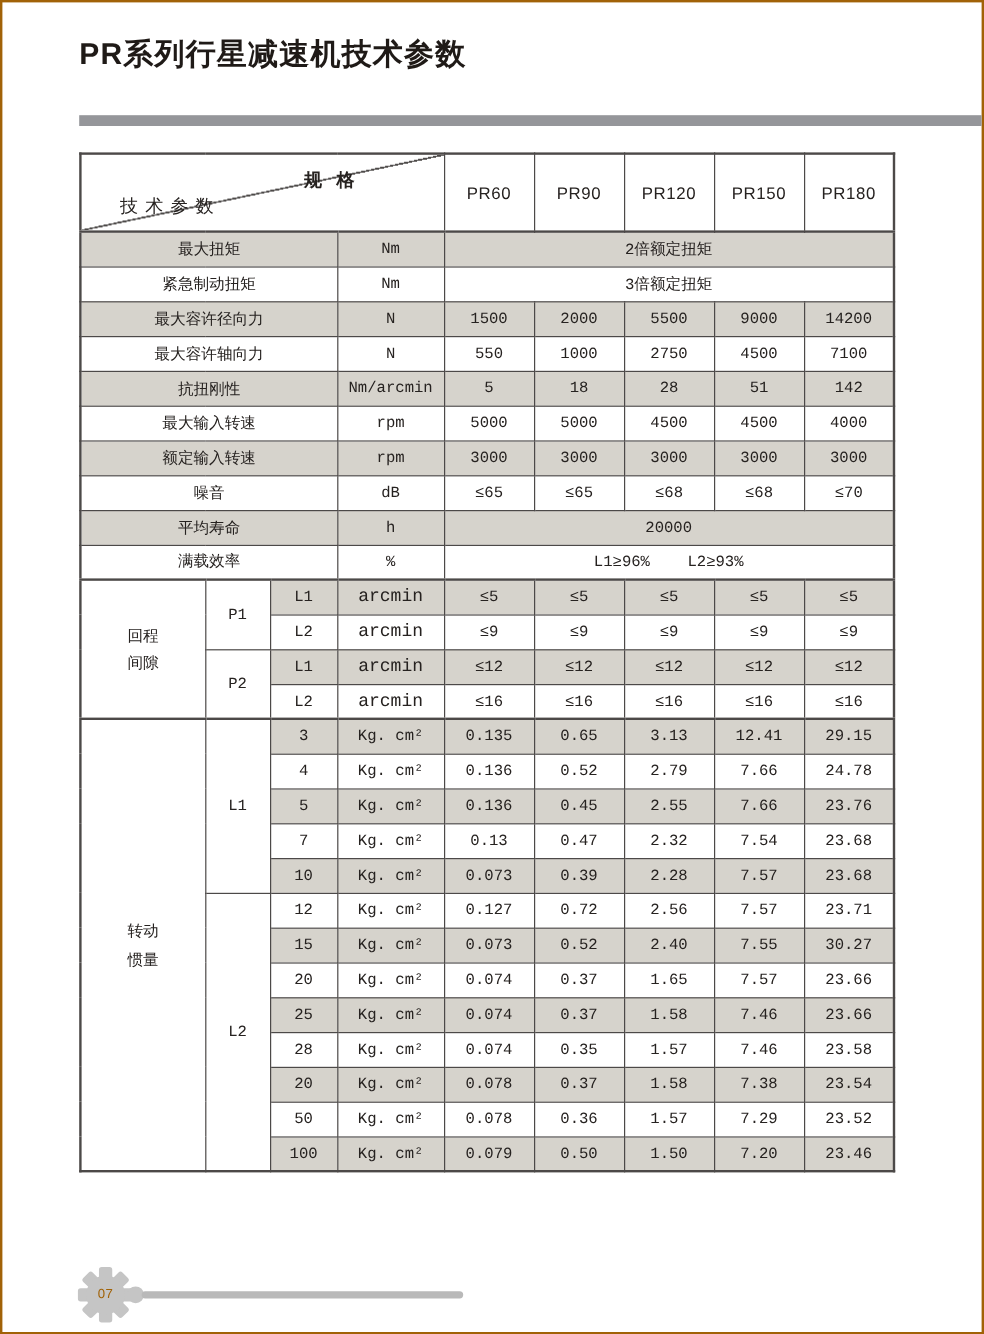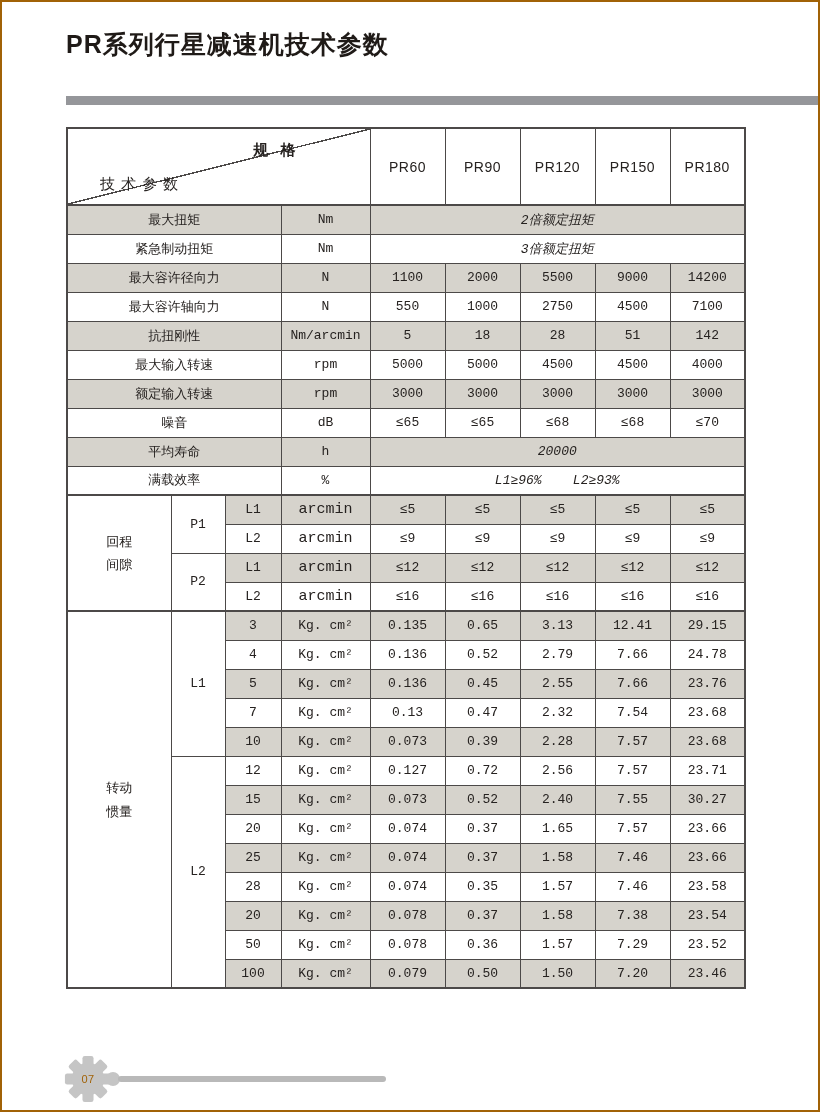--- a/index.html
+++ b/index.html
@@ -17,28 +17,28 @@
 
   table.spec{
     position:absolute;left:64px;top:125px;width:678px;
     border-collapse:collapse;table-layout:fixed;
     border:2px solid #4c4948;
   }
   table.spec td{
     border:1px solid #4c4948;text-align:center;vertical-align:middle;
     padding:0;overflow:hidden;
   }
-  tr.hdr{height:77px;}
+  tr.hdr{height:65px;}
   tr.r{height:29px;}
   tr.sec td{border-top-width:2px;}
   td.g{background:#d6d3cc;}
   .cn{font-size:13px;}
   .num,.unit{font-family:"Liberation Mono","DejaVu Sans Mono",monospace;font-size:13px;}
   .arc{font-size:15px;}
-  .sv{white-space:pre;font-style:italic;}
+  .sv{white-space:pre;}
   .grp{white-space:pre-line;line-height:1.8;}
   td.colh{font-size:14px;letter-spacing:0.5px;}
   td.diag{
     position:relative;
     background:linear-gradient(to bottom right,
       transparent calc(50% - 0.7px),
       #4c4948 calc(50% - 0.7px),
       #4c4948 calc(50% + 0.7px),
       transparent calc(50% + 0.7px));
   }
@@ -103,21 +103,21 @@
           <td class="num sv g" colspan="5">2倍额定扭矩</td>
         </tr>
         <tr class="r">
           <td class="cn" colspan="3">紧急制动扭矩</td>
           <td class="unit">Nm</td>
           <td class="num sv" colspan="5">3倍额定扭矩</td>
         </tr>
         <tr class="r">
           <td class="cn g" colspan="3">最大容许径向力</td>
           <td class="unit g">N</td>
-          <td class="num g">1100</td>
+          <td class="num g">1500</td>
           <td class="num g">2000</td>
           <td class="num g">5500</td>
           <td class="num g">9000</td>
           <td class="num g">14200</td>
         </tr>
         <tr class="r">
           <td class="cn" colspan="3">最大容许轴向力</td>
           <td class="unit">N</td>
           <td class="num">550</td>
           <td class="num">1000</td>

